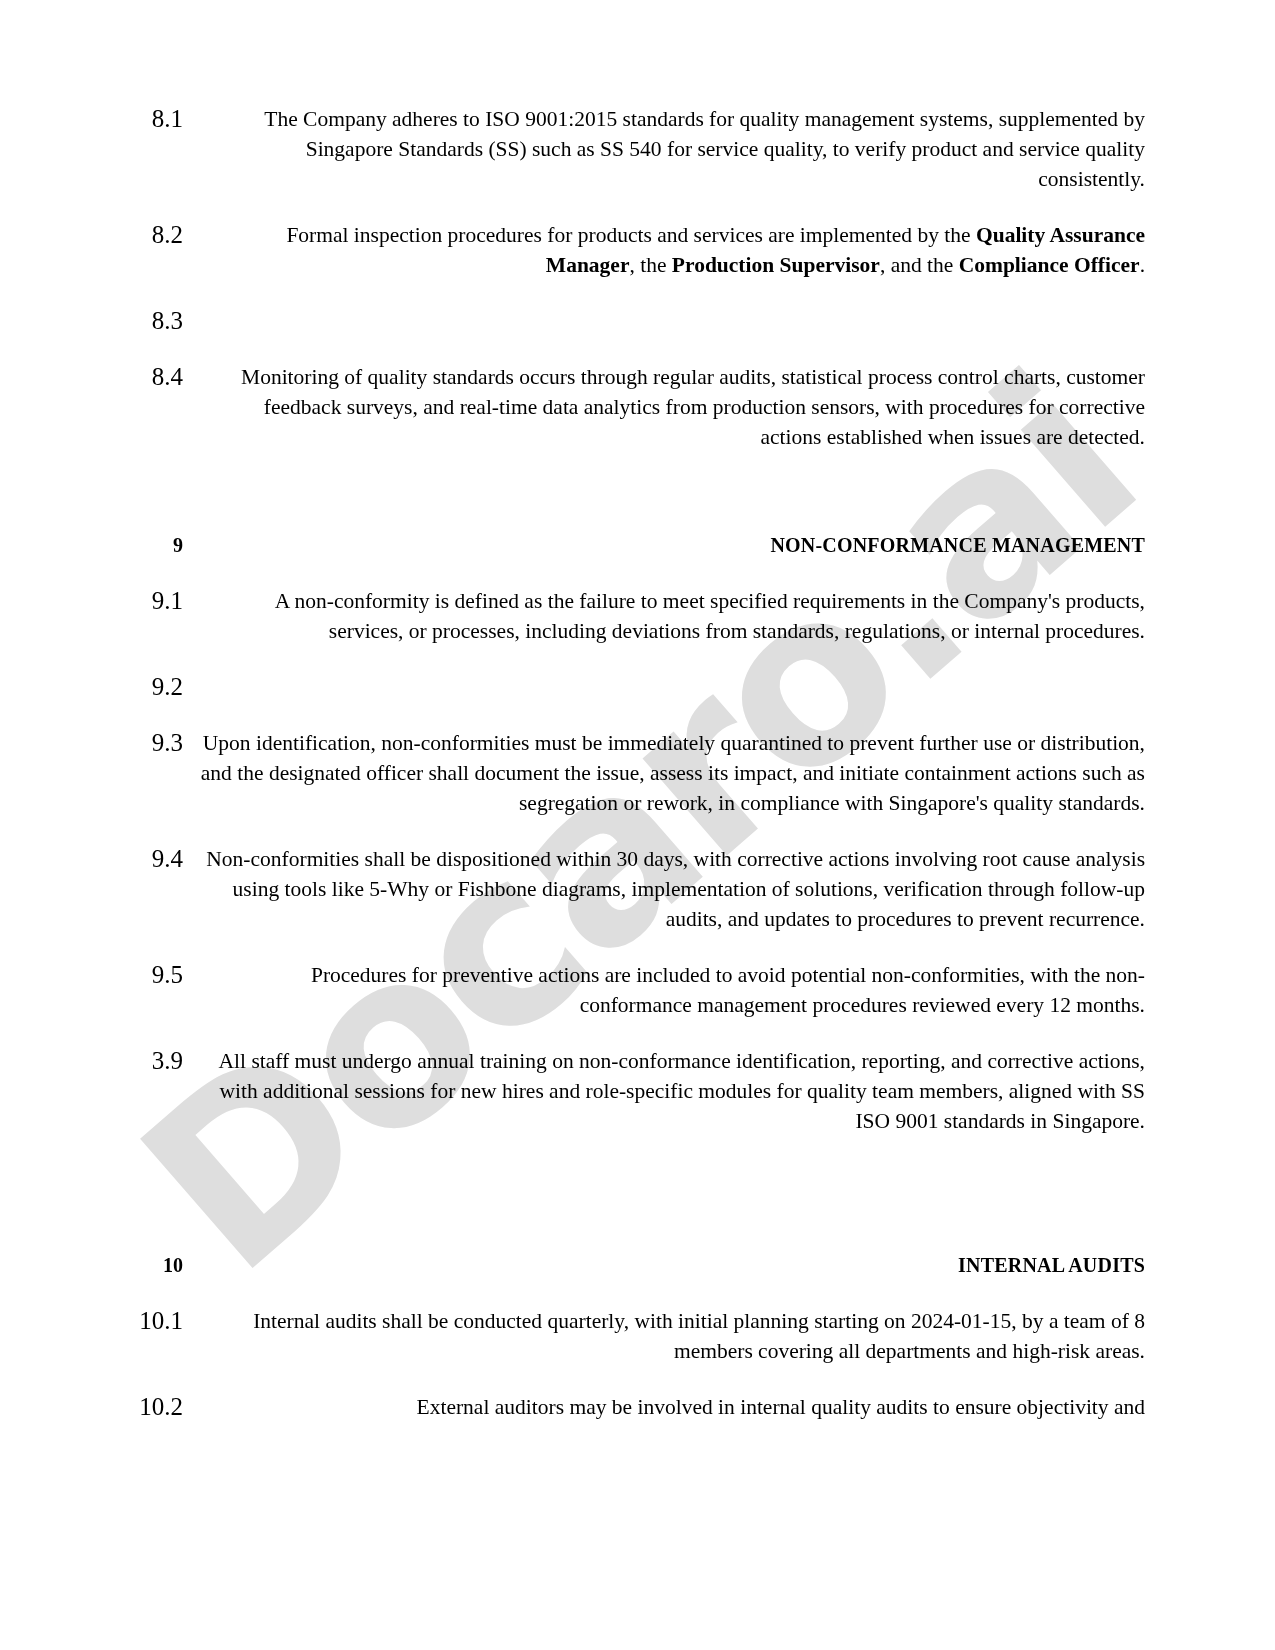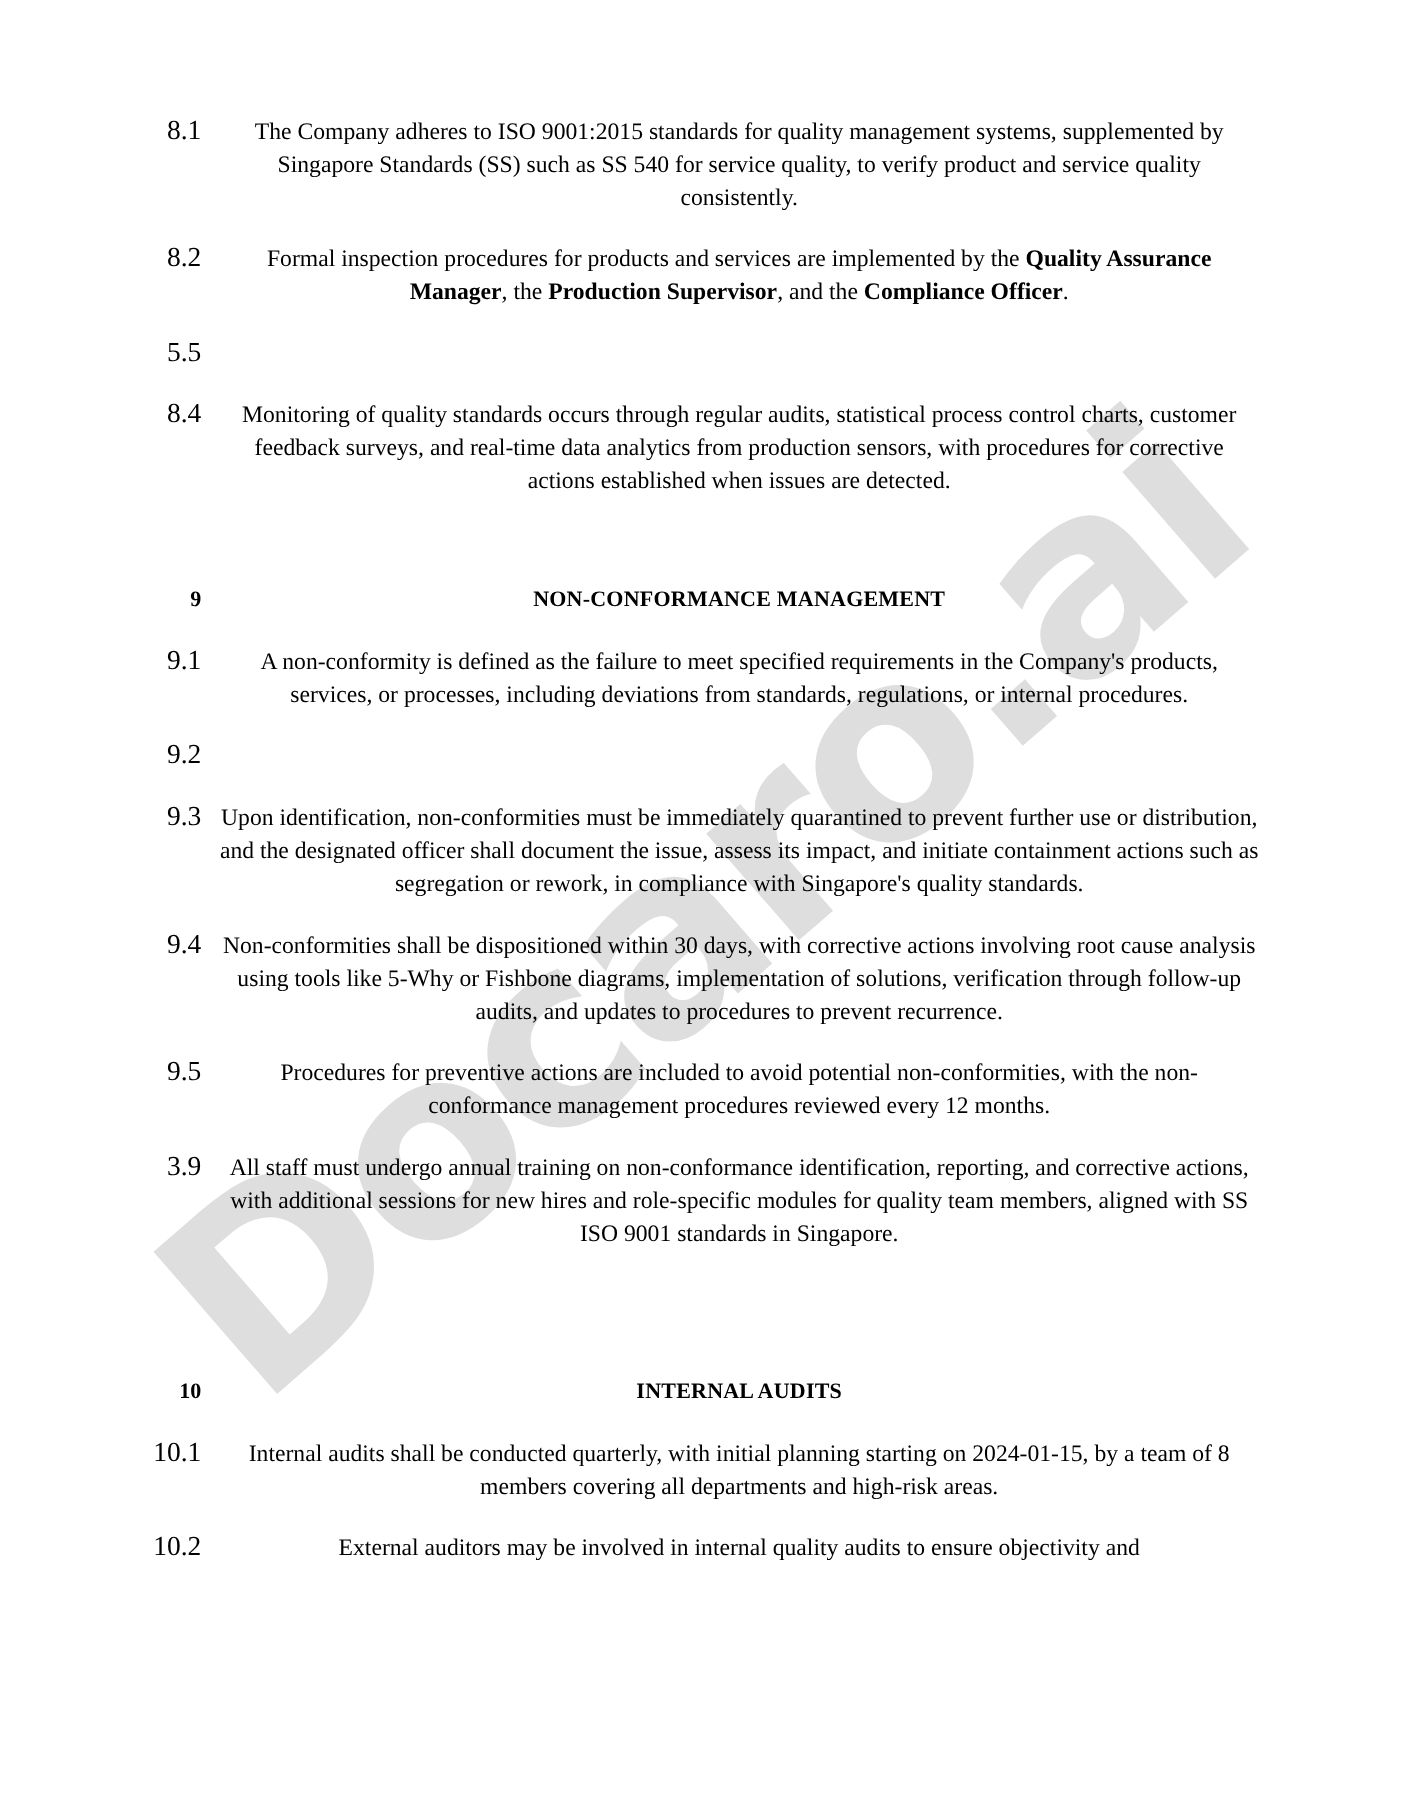--- a/index.html
+++ b/index.html
@@ -63,21 +63,21 @@
     font-size: 25px;
     line-height: 30px;
     padding-right: 16px;
     box-sizing: content-box;
     white-space: nowrap;
   }
   .clause-body {
     flex: 1 1 auto;
     font-size: 21.5px;
     line-height: 30px;
-    text-align: center;
+    text-align: right;
   }
 
   .section-heading {
     display: flex;
     align-items: flex-start;
     margin: 0 0 26px 0;
     padding: 0 130px 0 131px;
   }
   .section-heading .clause-num {
     font-weight: 700;
@@ -111,21 +111,21 @@
       <div class="clause-num">8.1</div>
       <div class="clause-body">The Company adheres to ISO 9001:2015 standards for quality management systems, supplemented by Singapore Standards (SS) such as SS 540 for service quality, to verify product and service quality consistently.</div>
     </div>
 
     <div class="clause">
       <div class="clause-num">8.2</div>
       <div class="clause-body"><span>Formal inspection procedures for products and services are implemented by the </span><b>Quality Assurance Manager</b><span>, the </span><b>Production Supervisor</b><span>, and the </span><b>Compliance Officer</b><span>.</span></div>
     </div>
 
     <div class="clause">
-      <div class="clause-num">5.5</div>
+      <div class="clause-num">8.3</div>
     </div>
 
     <div class="clause">
       <div class="clause-num">8.4</div>
       <div class="clause-body">Monitoring of quality standards occurs through regular audits, statistical process control charts, customer feedback surveys, and real-time data analytics from production sensors, with procedures for corrective actions established when issues are detected.</div>
     </div>
 
     <div class="spacer-lg"></div>
 
     <div class="section-heading">

